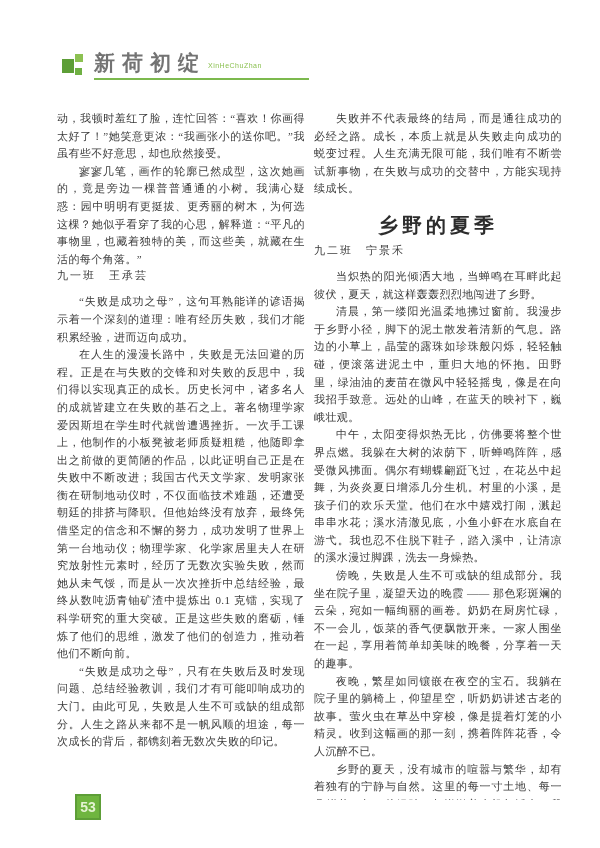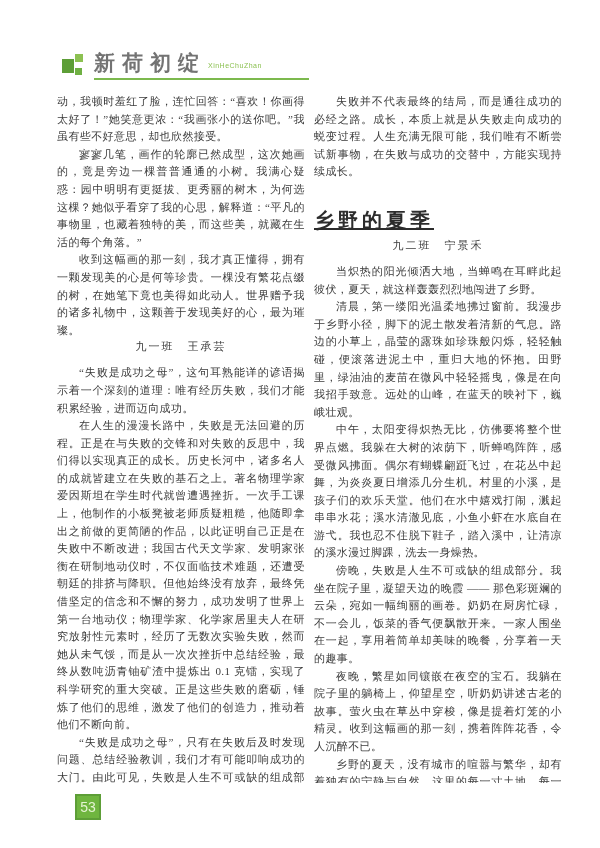--- a/index.html
+++ b/index.html
@@ -23,56 +23,54 @@
     font-family:"Liberation Sans","DejaVu Sans",sans-serif;
     font-weight:bold;font-size:21px;letter-spacing:7px;color:#737373;line-height:1;
   }
   .logo-sub{
     display:inline-block;margin-left:2px;
     font-family:"Liberation Sans","DejaVu Sans",sans-serif;
     font-size:7px;color:#8cc152;letter-spacing:0.5px;vertical-align:2px;
   }
   
   .columns{
-    position:absolute;left:57px;top:93px;width:505px;height:690px;
+    position:absolute;left:57px;top:110px;width:505px;height:690px;
     display:flex;gap:9px;
   }
   .col{width:248px;height:690px;overflow:hidden;}
   .col p{
     margin:0;
     font-size:11px;line-height:17.6px;
     text-align:justify;
     text-indent:2em;
     letter-spacing:0.4px;
     color:#3b3b3b;
   }
   .col p.noindent{text-indent:0;}
   .article-title{
-    margin:26px 0 4px 0;
-    text-align:left;
+    margin:14px 0 4px 0;
+    text-align:center;
     font-size:20px;letter-spacing:4px;
     color:#2c2c2c;
     font-family:"Liberation Serif","DejaVu Serif",serif;
-    text-decoration:underline;
   }
   .article-author{
     margin:0 0 10px 0;
-    text-align:center;
     font-size:11px;letter-spacing:2px;color:#3b3b3b;
   }
   
   .page-num{
     position:absolute;left:75px;top:794px;
     width:26px;height:26px;
     background:#6fb53f;
     border:2px solid #5d9e37;
     box-sizing:border-box;
     display:flex;align-items:center;justify-content:center;
     font-family:"Liberation Sans","DejaVu Sans",sans-serif;
-    font-size:14px;font-weight:normal;color:#e4f3d2;
+    font-size:14px;font-weight:bold;color:#e4f3d2;
   }
 </style>
 </head>
 <body>
 
 <div class="page">
 
   <div class="header">
     <div class="logo">
       <div class="logo-icon">
@@ -84,21 +82,20 @@
         <span class="logo-title">新荷初绽</span><span class="logo-sub">XinHeChuZhan</span>
       </div>
     </div>
   </div>
 
   <div class="columns">
 
     <div class="col">
       <p class="noindent">动，我顿时羞红了脸，连忙回答：“喜欢！你画得太好了！”她笑意更浓：“我画张小的送你吧。”我虽有些不好意思，却也欣然接受。</p>
       <p>寥寥几笔，画作的轮廓已然成型，这次她画的，竟是旁边一棵普普通通的小树。我满心疑惑：园中明明有更挺拔、更秀丽的树木，为何选这棵？她似乎看穿了我的心思，解释道：“平凡的事物里，也藏着独特的美，而这些美，就藏在生活的每个角落。”</p>
-      <p>收到这幅画的那一刻，我才真正懂得，拥有一颗发现美的心是何等珍贵。一棵没有繁花点缀的树，在她笔下竟也美得如此动人。世界赠予我的诸多礼物中，这颗善于发现美好的心，最为璀璨。</p>
 
       <div class="article-author">九一班　王承芸</div>
 
       <p>“失败是成功之母”，这句耳熟能详的谚语揭示着一个深刻的道理：唯有经历失败，我们才能积累经验，进而迈向成功。</p>
       <p>在人生的漫漫长路中，失败是无法回避的历程。正是在与失败的交锋和对失败的反思中，我们得以实现真正的成长。历史长河中，诸多名人的成就皆建立在失败的基石之上。著名物理学家爱因斯坦在学生时代就曾遭遇挫折。一次手工课上，他制作的小板凳被老师质疑粗糙，他随即拿出之前做的更简陋的作品，以此证明自己正是在失败中不断改进；我国古代天文学家、发明家张衡在研制地动仪时，不仅面临技术难题，还遭受朝廷的排挤与降职。但他始终没有放弃，最终凭借坚定的信念和不懈的努力，成功发明了世界上第一台地动仪；物理学家、化学家居里夫人在研究放射性元素时，经历了无数次实验失败，然而她从未气馁，而是从一次次挫折中总结经验，最终从数吨沥青铀矿渣中提炼出 0.1 克镭，实现了科学研究的重大突破。正是这些失败的磨砺，锤炼了他们的思维，激发了他们的创造力，推动着他们不断向前。</p>
       <p>“失败是成功之母”，只有在失败后及时发现问题、总结经验教训，我们才有可能叩响成功的大门。由此可见，失败是人生不可或缺的组成部分。人生之路从来都不是一帆风顺的坦途，每一次成长的背后，都镌刻着无数次失败的印记。</p>
     </div>
 
     <div class="col">
       <p>失败并不代表最终的结局，而是通往成功的必经之路。成长，本质上就是从失败走向成功的蜕变过程。人生充满无限可能，我们唯有不断尝试新事物，在失败与成功的交替中，方能实现持续成长。</p>

